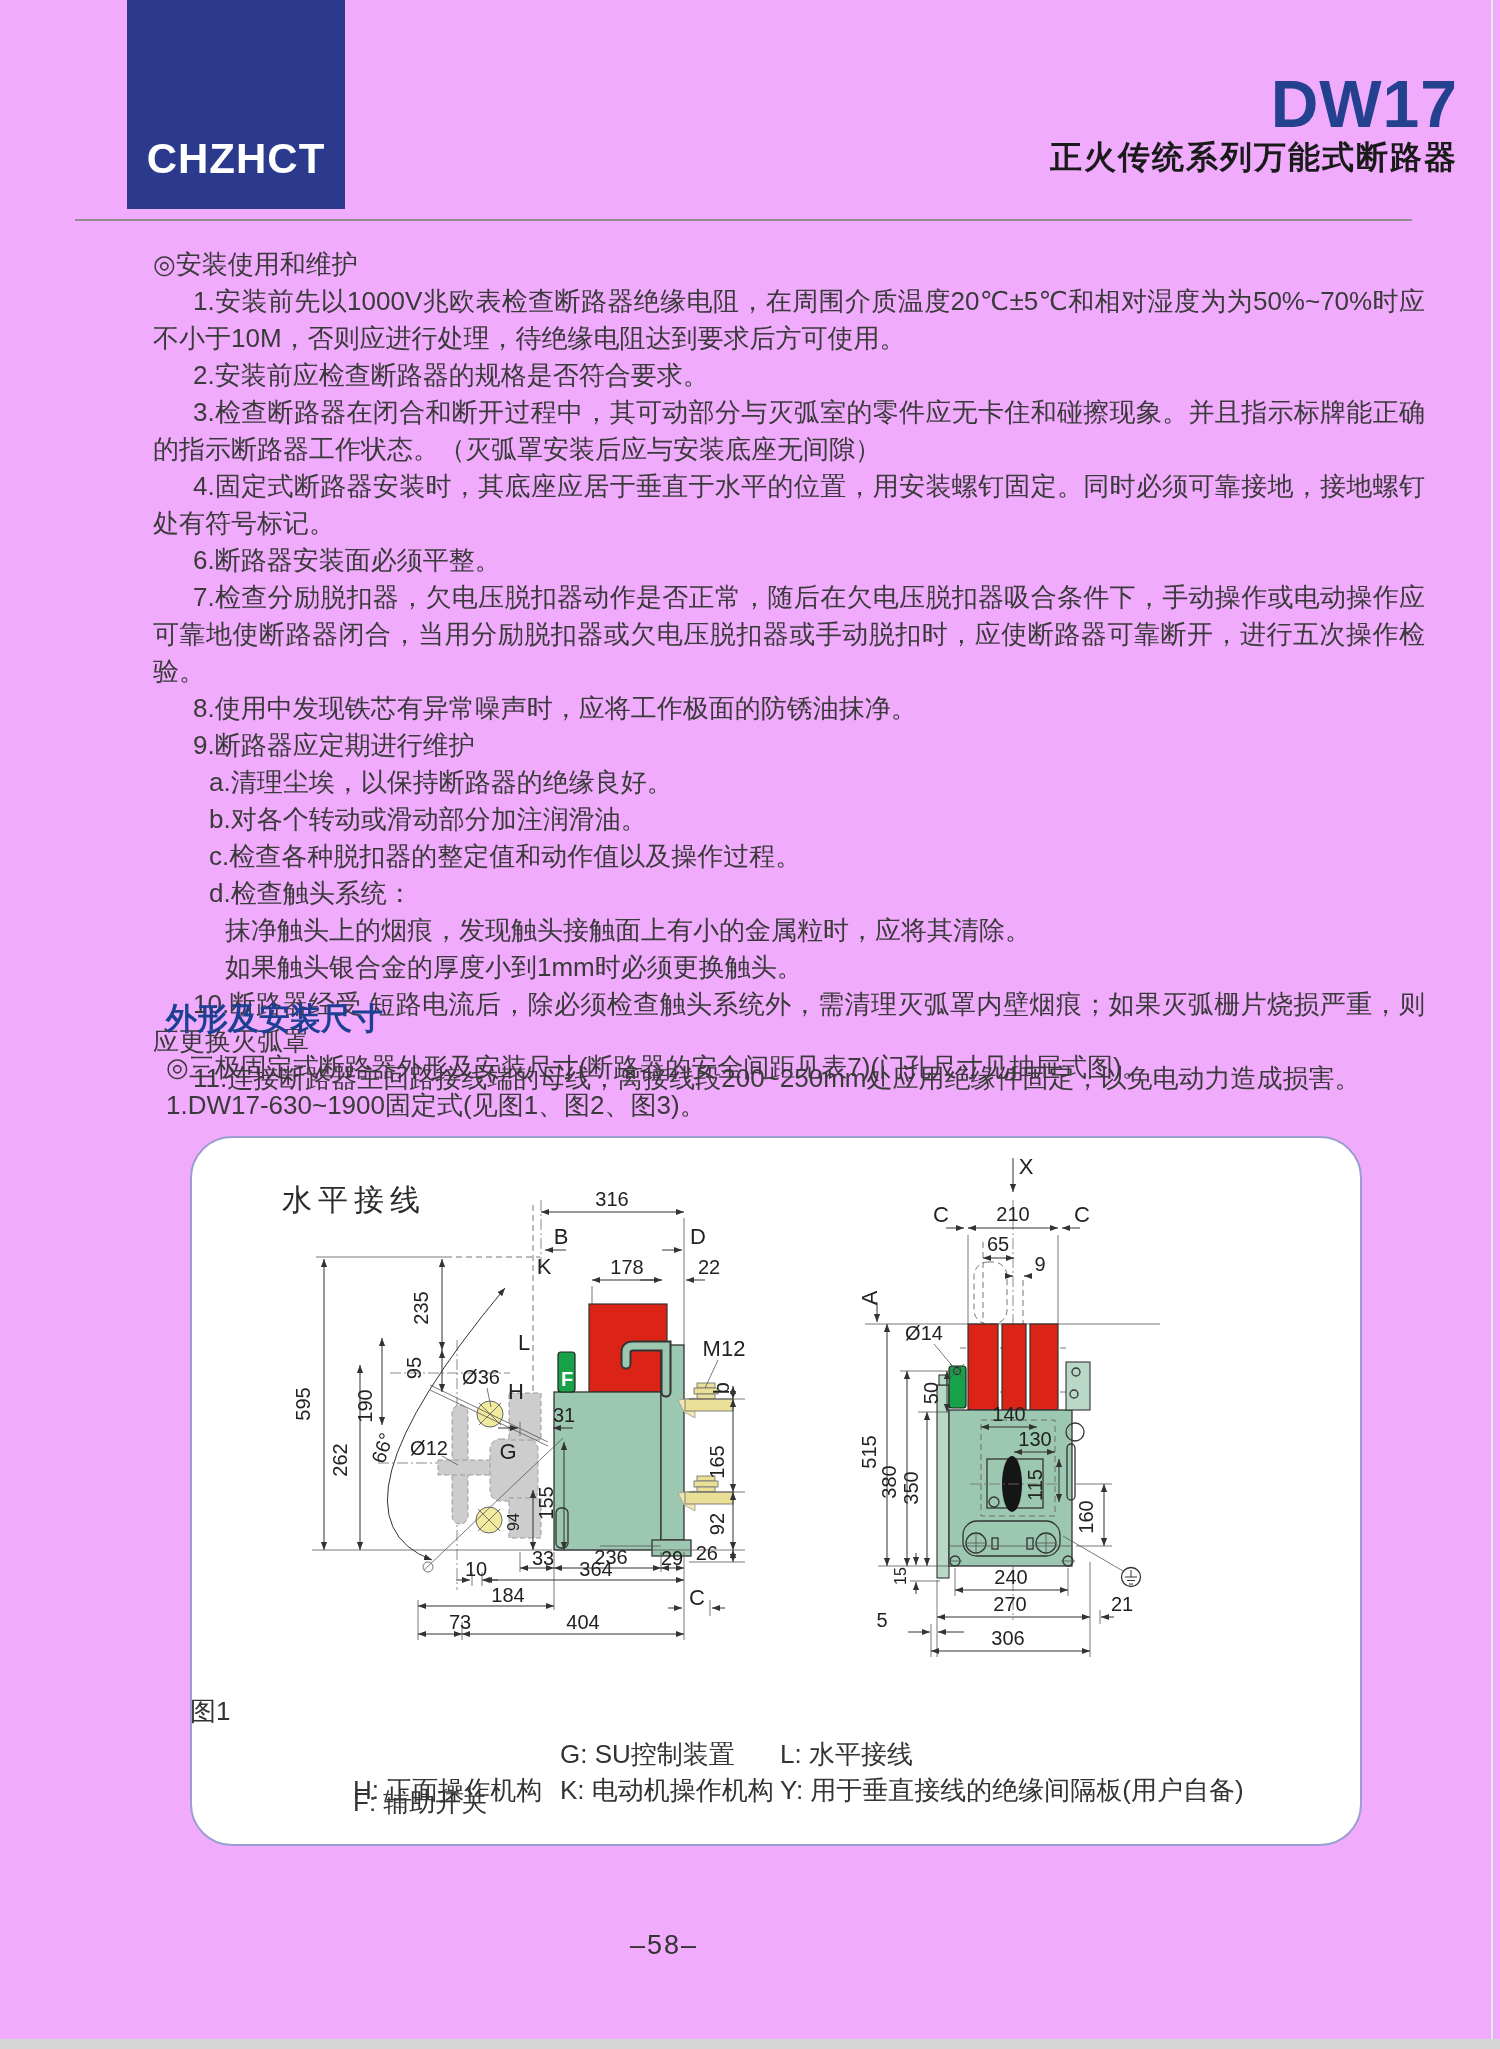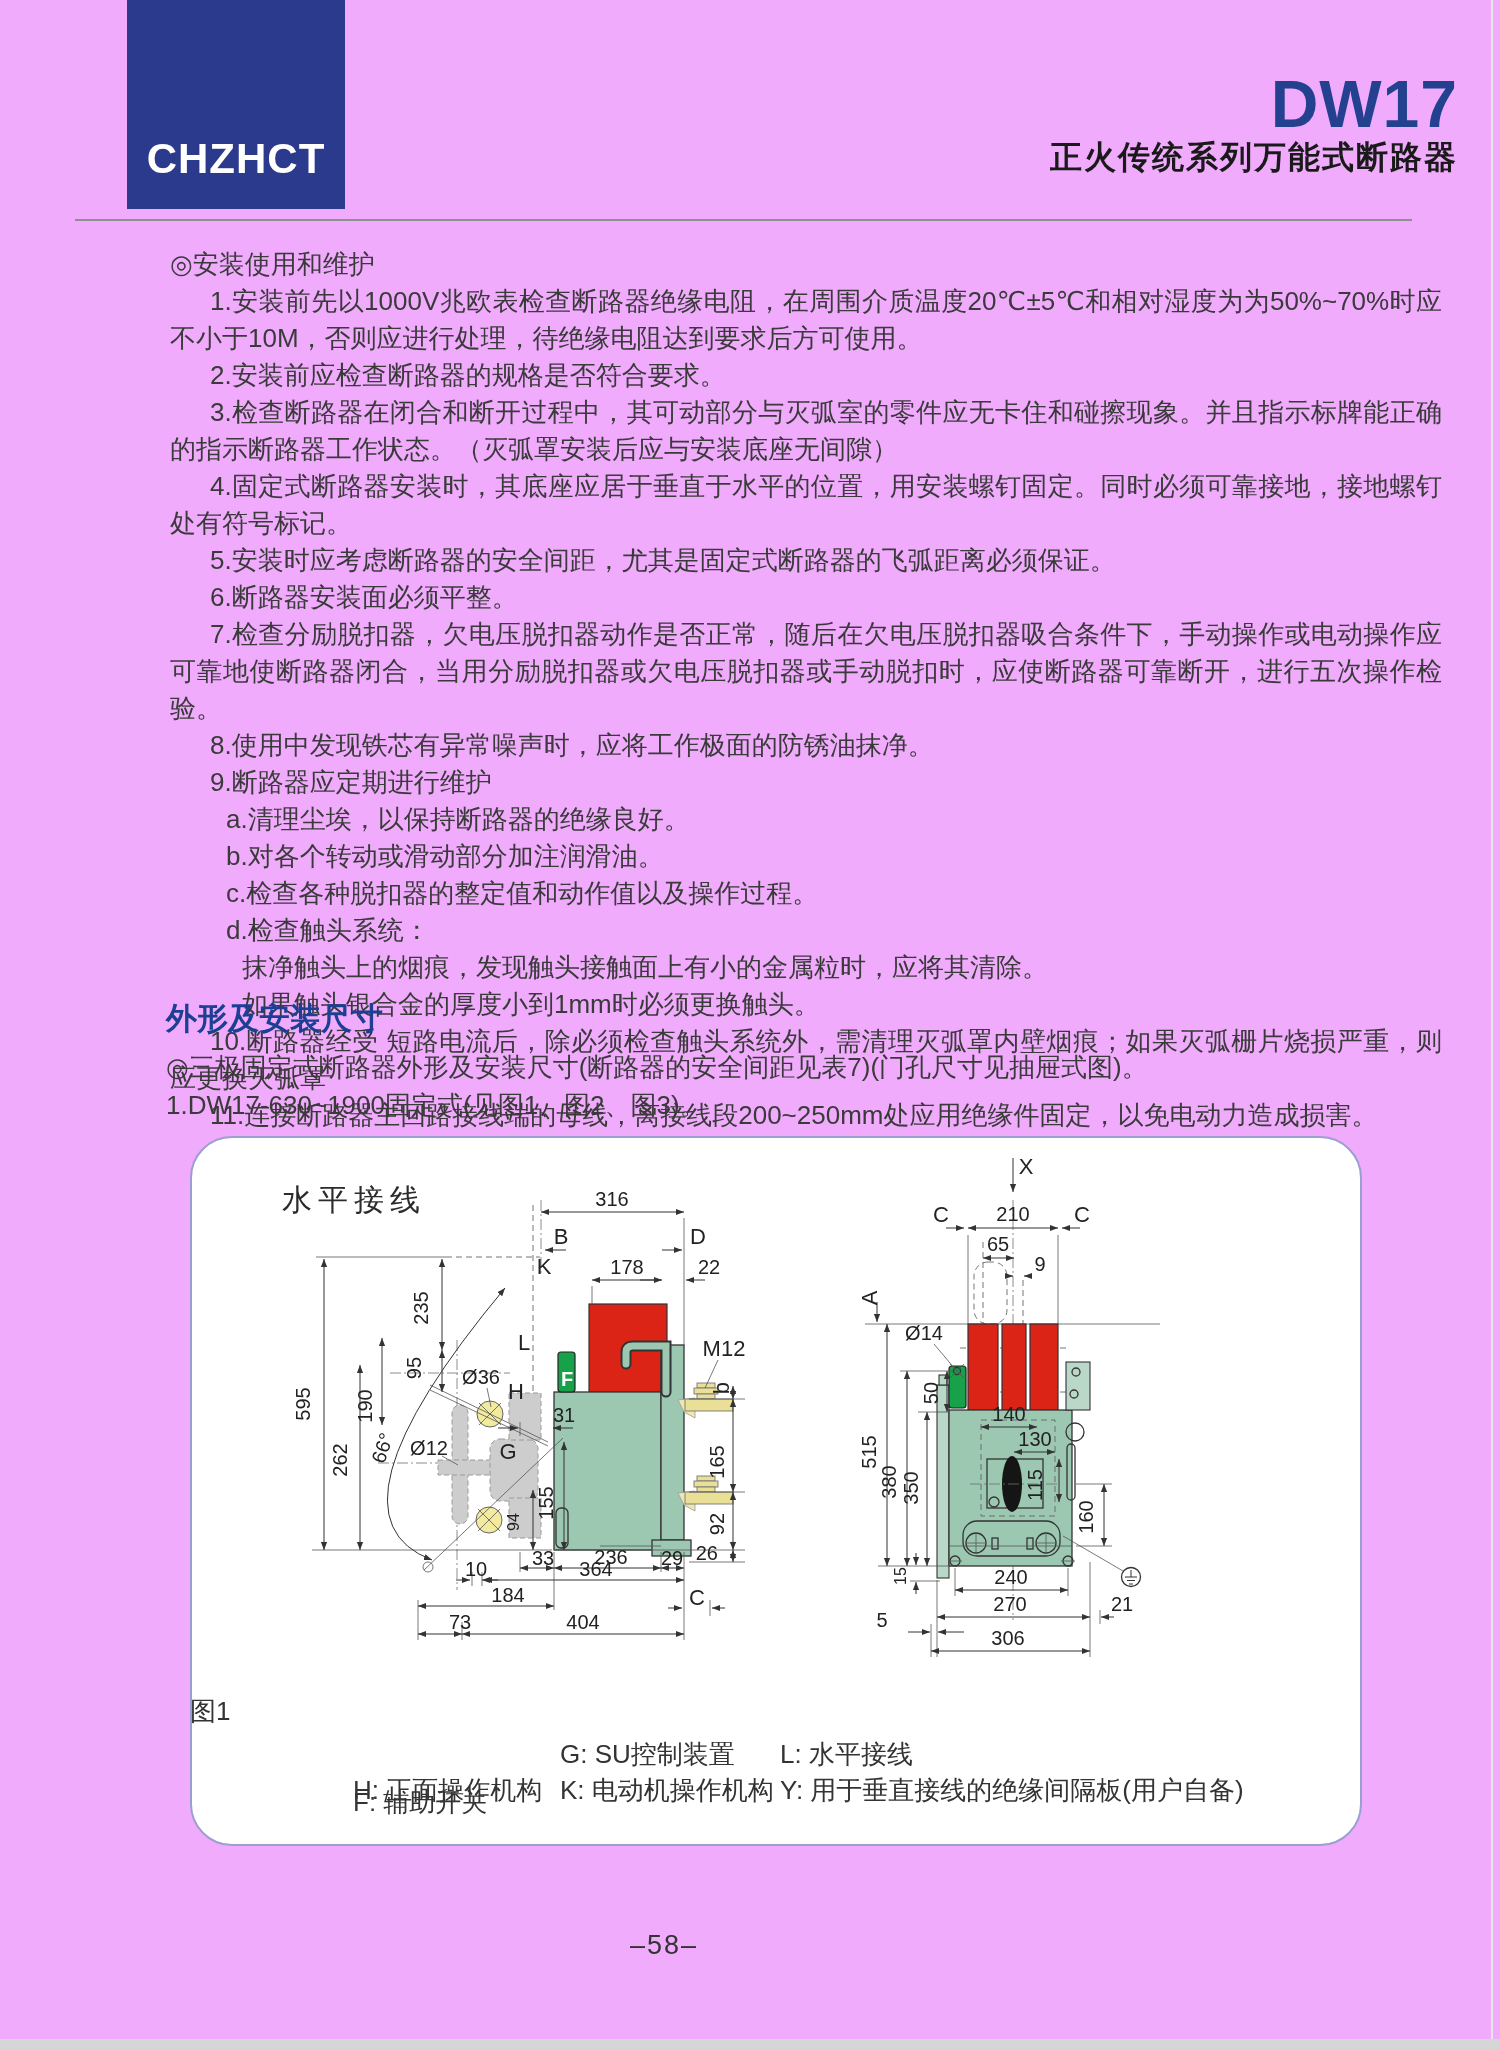--- a/index.html
+++ b/index.html
@@ -6,21 +6,21 @@
   .page{position:relative;width:1500px;height:2049px;background:#f0abfc;overflow:hidden;
         font-family:"Liberation Sans","DejaVu Sans",sans-serif;color:#3a3a3a;padding-left:46px;}
   
   .logo-block{position:absolute;left:127px;top:0;width:218px;height:209px;background:#2b3a8c;}
   .logo-text{position:absolute;left:0;right:0;bottom:26px;text-align:center;color:#fff;
              font-size:42px;font-weight:800;letter-spacing:1px;}
   .model{position:absolute;right:88px;top:66px;font-size:66px;font-weight:700;color:#24418f;letter-spacing:1px;}
   .subtitle{position:absolute;right:88px;top:136px;font-size:32px;font-weight:700;color:#1a1a1a;letter-spacing:2px;}
   .hdr-rule{position:absolute;left:75px;top:219px;width:1337px;height:2px;background:#8f8f8f;}
   
-  .bodytext{position:absolute;left:170px;top:246px;width:1272px;font-size:26px;line-height:37px;text-align:justify;}
+  .bodytext{position:absolute;left:153px;top:246px;width:1272px;font-size:26px;line-height:37px;text-align:justify;}
   .bodytext p{margin:0;}
   .ind-num{text-indent:40px;}
   .ind-sub{text-indent:56px;}
   .ind-det{text-indent:72px;}
   .sec-title{position:absolute;left:166px;top:998px;font-size:31px;font-weight:700;color:#1c3f94;}
   .sec-intro{position:absolute;left:166px;top:1050px;font-size:26px;}
   .sec-model{position:absolute;left:166px;top:1088px;font-size:26px;}
   
   .figbox{position:absolute;left:190px;top:1136px;width:1168px;height:706px;
           border:2px solid #9b9ed0;border-radius:42px;background:#fff;}
@@ -62,21 +62,20 @@
   <div class="model">DW17</div>
   <div class="subtitle">正火传统系列万能式断路器</div>
   <div class="hdr-rule"></div>
 
   <div class="bodytext">
     <p>◎安装使用和维护</p>
     <p class="ind-num">1.安装前先以1000V兆欧表检查断路器绝缘电阻，在周围介质温度20℃±5℃和相对湿度为为50%~70%时应不小于10M，否则应进行处理，待绝缘电阻达到要求后方可使用。</p>
     <p class="ind-num">2.安装前应检查断路器的规格是否符合要求。</p>
     <p class="ind-num">3.检查断路器在闭合和断开过程中，其可动部分与灭弧室的零件应无卡住和碰擦现象。并且指示标牌能正确的指示断路器工作状态。（灭弧罩安装后应与安装底座无间隙）</p>
     <p class="ind-num">4.固定式断路器安装时，其底座应居于垂直于水平的位置，用安装螺钉固定。同时必须可靠接地，接地螺钉处有符号标记。</p>
-    <p class="ind-num">5.安装时应考虑断路器的安全间距，尤其是固定式断路器的飞弧距离必须保证。</p>
     <p class="ind-num">6.断路器安装面必须平整。</p>
     <p class="ind-num">7.检查分励脱扣器，欠电压脱扣器动作是否正常，随后在欠电压脱扣器吸合条件下，手动操作或电动操作应可靠地使断路器闭合，当用分励脱扣器或欠电压脱扣器或手动脱扣时，应使断路器可靠断开，进行五次操作检验。</p>
     <p class="ind-num">8.使用中发现铁芯有异常噪声时，应将工作极面的防锈油抹净。</p>
     <p class="ind-num">9.断路器应定期进行维护</p>
     <p class="ind-sub">a.清理尘埃，以保持断路器的绝缘良好。</p>
     <p class="ind-sub">b.对各个转动或滑动部分加注润滑油。</p>
     <p class="ind-sub">c.检查各种脱扣器的整定值和动作值以及操作过程。</p>
     <p class="ind-sub">d.检查触头系统：</p>
     <p class="ind-det">抹净触头上的烟痕，发现触头接触面上有小的金属粒时，应将其清除。</p>
     <p class="ind-det">如果触头银合金的厚度小到1mm时必须更换触头。</p>

